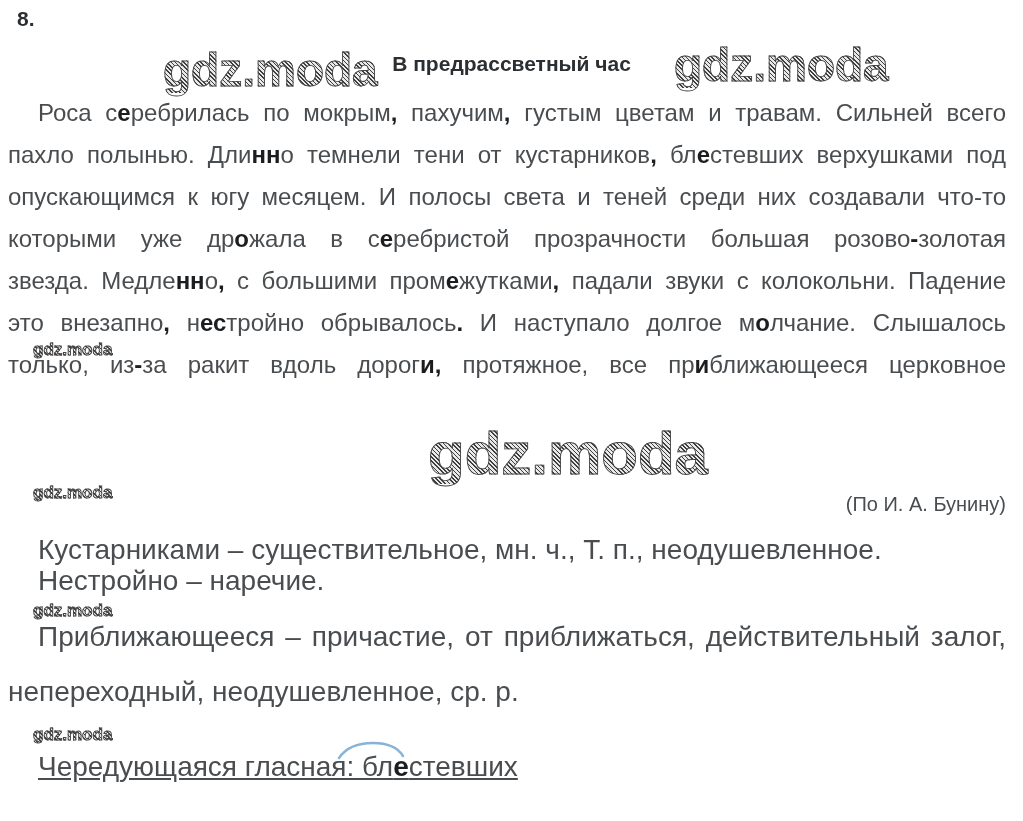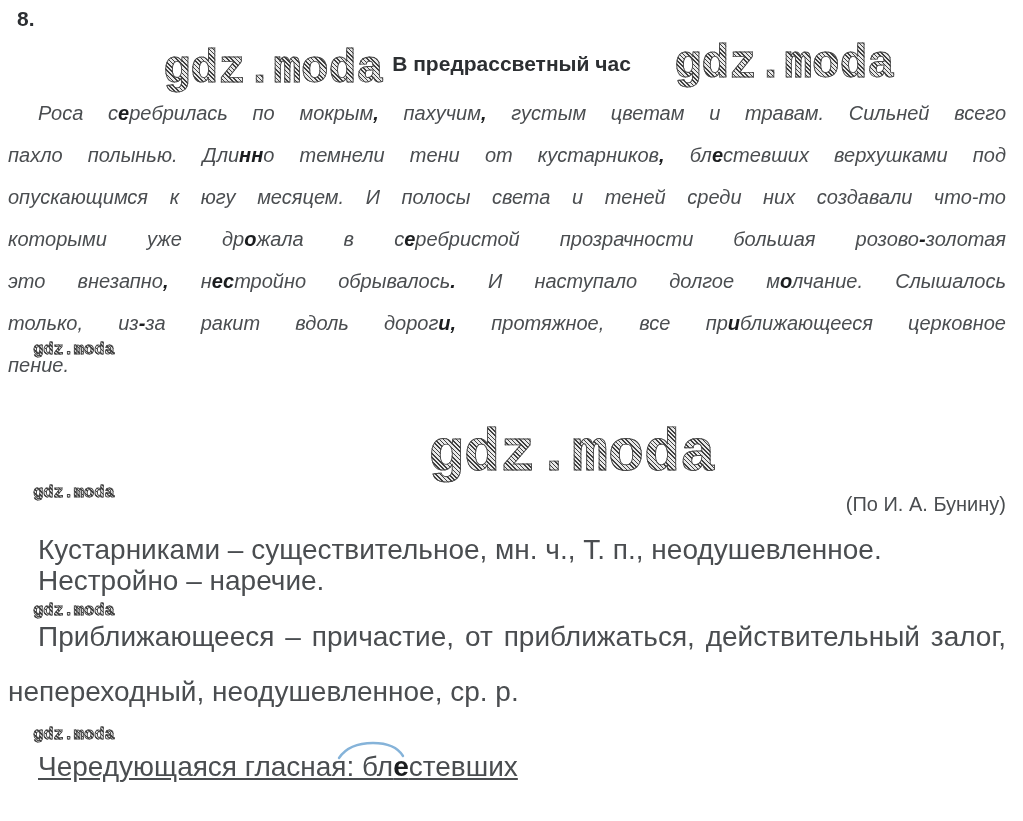--- a/index.html
+++ b/index.html
@@ -7,41 +7,41 @@
     width:1023px;height:821px;position:relative;background:#ffffff;
     font-family:"Liberation Sans",sans-serif;color:#4a4d50;overflow:hidden;
   }
   .abs{position:absolute;}
   
   .num{left:17px;top:7px;font-size:21px;font-weight:700;color:#2c2f32;}
   
   .title{left:0;right:0;top:52px;text-align:center;font-size:21px;font-weight:700;color:#2c2f32;}
   
   .wm{
-    font-family:Liberation Mono, monospace;font-weight:700;color:#6b6b6b;
+    font-family:Liberation Sans, sans-serif;font-weight:700;color:#6b6b6b;
     letter-spacing:0px;line-height:1;white-space:nowrap;z-index:1;
   }
   @supports ((-webkit-background-clip:text) or (background-clip:text)){
     .wm{
       color:transparent;
       background:repeating-linear-gradient(45deg,#3f3f3f 0 1.1px,#e9e9e9 1.1px 3px);
       -webkit-background-clip:text;background-clip:text;
       -webkit-text-stroke:0.9px #454545;
     }
   }
   .wm-top-left{left:163px;top:47px;font-size:46px;}
   .wm-top-right{left:674px;top:42px;font-size:46px;}
   .wm-center{left:428px;top:424px;font-size:60px;}
   .wm-small{font-size:17px;}
   .wm-s1{left:33px;top:341px;}
   .wm-s2{left:33px;top:484px;}
   .wm-s3{left:33px;top:602px;}
   .wm-s4{left:33px;top:726px;}
   
-  .passage{left:8px;right:17px;top:92px;font-size:20px;z-index:2;font-style:italic;}
+  .passage{left:8px;right:17px;top:92px;font-size:24px;z-index:2;}
   .pline{height:42px;line-height:42px;text-align:justify;text-align-last:justify;white-space:nowrap;}
   .pline.noj{text-align:left;text-align-last:left;white-space:normal;}
   .pline.indent{text-indent:30px;}
   .b{font-weight:700;color:#1b1d1f;}
   
   .attribution{left:8px;right:17px;top:493px;font-size:20px;text-align:right;}
   
   .aline{left:8px;right:17px;font-size:28px;line-height:26px;}
   .aline.indent{text-indent:30px;}
   .aline.just{text-align:justify;text-align-last:justify;white-space:nowrap;}
@@ -60,23 +60,23 @@
 
 <div class="abs wm wm-top-left">gdz.moda</div>
 <div class="abs title">В предрассветный час</div>
 <div class="abs wm wm-top-right">gdz.moda</div>
 
 <div class="abs passage">
   <div class="pline indent"><span>Роса с</span><span class="b">е</span><span>ребрилась по мокрым</span><span class="b">,</span><span> пахучим</span><span class="b">,</span><span> густым цветам и травам. Сильней всего</span></div>
   <div class="pline"><span>пахло полынью. Дли</span><span class="b">нн</span><span>о темнели тени от кустарников</span><span class="b">,</span><span> бл</span><span class="b">е</span><span>стевших верхушками под</span></div>
   <div class="pline"><span>опускающимся к югу месяцем. И полосы света и теней среди них создавали что-то</span></div>
   <div class="pline"><span>которыми уже др</span><span class="b">о</span><span>жала в с</span><span class="b">е</span><span>ребристой прозрачности большая розово</span><span class="b">-</span><span>золотая</span></div>
+  <div class="pline"><span>звезда. Медле</span><span class="b">нн</span><span>о</span><span class="b">,</span><span> с большими пром</span><span class="b">е</span><span>жутками</span><span class="b">,</span><span> падали звуки с колокольни. Падение</span></div>
   <div class="pline"><span>это внезапно</span><span class="b">,</span><span> н</span><span class="b">ес</span><span>тройно обрывалось</span><span class="b">.</span><span> И наступало долгое м</span><span class="b">о</span><span>лчание. Слышалось</span></div>
   <div class="pline"><span>только, из</span><span class="b">-</span><span>за ракит вдоль дорог</span><span class="b">и,</span><span> протяжное, все пр</span><span class="b">и</span><span>ближающееся церковное</span></div>
-  <div class="pline noj"><span>пение.</span></div>
 </div>
 
 <div class="abs wm wm-small wm-s1">gdz.moda</div>
 <div class="abs wm wm-center">gdz.moda</div>
 <div class="abs wm wm-small wm-s2">gdz.moda</div>
 
 <div class="abs attribution">(По И. А. Бунину)</div>
 
 <div class="abs aline a1 indent">Кустарниками – существительное, мн. ч., Т. п., неодушевленное.</div>
 <div class="abs aline a2 indent">Нестройно – наречие.</div>

